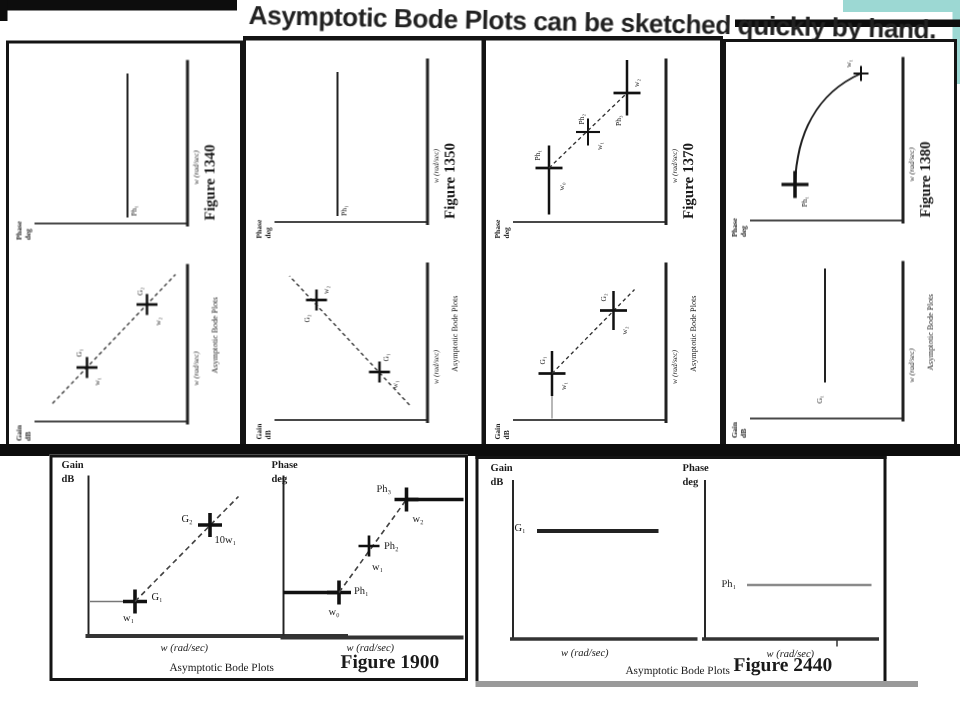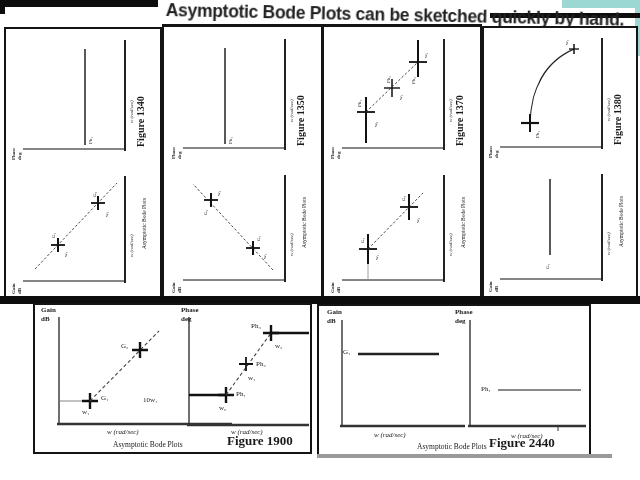--- a/index.html
+++ b/index.html
@@ -181,21 +181,21 @@
       <path d="M191 90 L236 28" stroke="#444" stroke-width="1.1" stroke-dasharray="3.5 2.5" fill="none"></path>
       <path d="M204 59 H218 M211 52 V66" stroke="#111" stroke-width="1.8" fill="none"></path>
       <path d="M228 28 H244 M236 20 V36" stroke="#111" stroke-width="2.4" fill="none"></path>
       <path d="M236 28 H274" stroke="#111" stroke-width="2.4" fill="none"></path>
     </svg>
     <div class="lb t7b" style="left:6px;top:2px;">Gain</div>
     <div class="lb t7b" style="left:6px;top:11px;">dB</div>
     <div class="lb t7" style="left:66px;top:90px;">G₁</div>
     <div class="lb t7" style="left:47px;top:104px;">w₁</div>
     <div class="lb t7" style="left:86px;top:38px;">G₂</div>
-    <div class="lb t7" style="left:108px;top:52px;margin-top:40px;">10w₁</div>
+    <div class="lb t7" style="left:108px;top:52px;">10w₁</div>
     <div class="lb t7i" style="left:72px;top:124px;">w (rad/sec)</div>
     <div class="lb t7b" style="left:146px;top:2px;">Phase</div>
     <div class="lb t7b" style="left:146px;top:11px;">deg</div>
     <div class="lb t7" style="left:201px;top:86px;">Ph₁</div>
     <div class="lb t7" style="left:184px;top:100px;">w₀</div>
     <div class="lb t7" style="left:221px;top:56px;">Ph₂</div>
     <div class="lb t7" style="left:213px;top:70px;">w₁</div>
     <div class="lb t7" style="left:216px;top:18px;">Ph₃</div>
     <div class="lb t7" style="left:240px;top:38px;">w₂</div>
     <div class="lb t7i" style="left:196px;top:124px;">w (rad/sec)</div>

